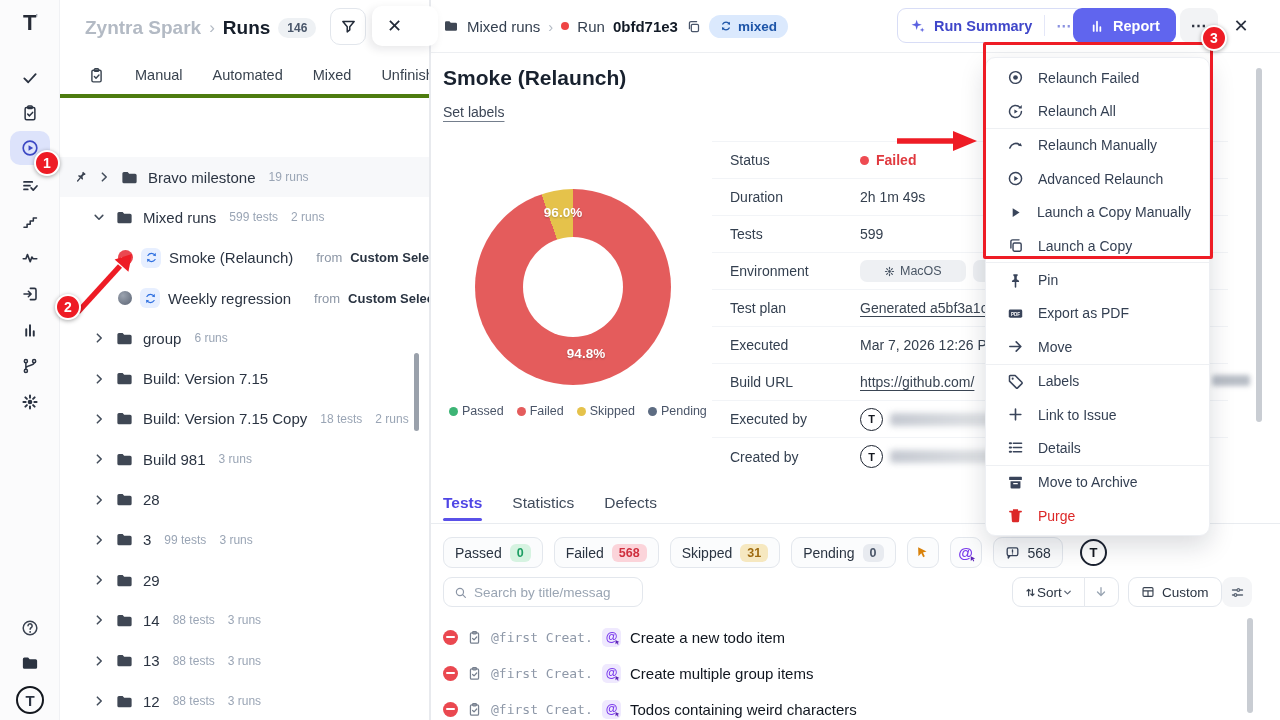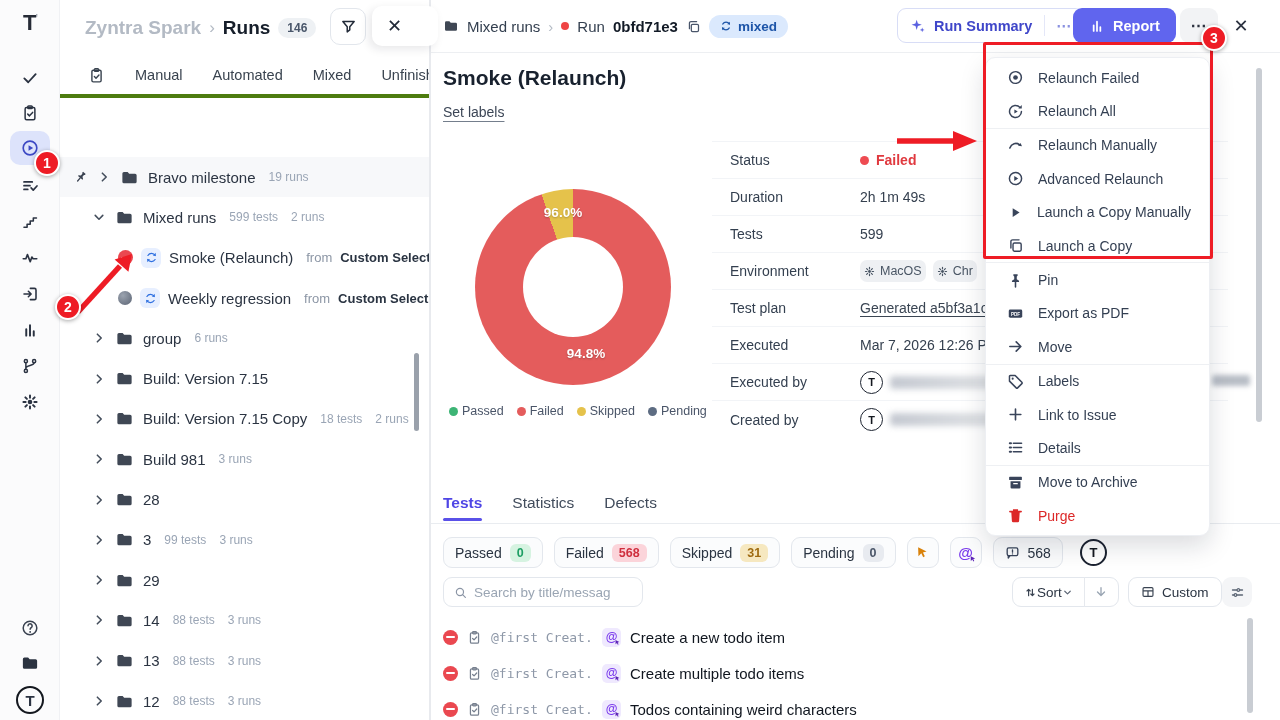--- a/index.html
+++ b/index.html
@@ -29,21 +29,21 @@
   .filter-btn { position:absolute; left:270px; top:8px; width:36px; height:37px; border:1px solid #e2e6ec; border-radius:10px; background:#fff; display:flex; align-items:center; justify-content:center; color:#222a38; }
   .x-card { position:absolute; left:372px; top:6px; width:66px; height:40px; background:#fff; border-radius:10px; box-shadow:-3px 3px 10px rgba(16,24,40,.10); z-index:5; display:flex; align-items:center; }
   .x-card span { margin-left:15px; font-size:18px; color:#222a38; }
   .tree-tabs { position:absolute; left:0; top:56px; width:370px; height:42px; display:flex; align-items:center; padding-left:28px; gap:30px; border-bottom:4px solid #4d7c0f; font-size:14.5px; color:#39434f; white-space:nowrap; }
   .tree-list { position:absolute; left:0; top:157px; width:370px; }
   .trow { height:40.3px; display:flex; align-items:center; padding-left:32px; gap:9px; white-space:nowrap; overflow:hidden; font-size:15px; color:#2b3442; }
   .trow.hl { background:#f7f8fa; padding-left:14px; }
   .trow.child { padding-left:58px; gap:8px; }
   .tlabel { color:#2b3442; }
   .tmeta { font-size:12px; color:#9aa5b5; margin-left:4px; }
-  .tfrom { font-size:13px; color:#8c96a5; margin-left:5px; }
+  .tfrom { font-size:13px; color:#8c96a5; margin-left:15px; }
   .tsource { font-size:13px; color:#2a3442; font-weight:700; }
   .chev { color:#444e5c; }
   .folderc { color:#3f4754; }
   .refresh-badge { width:20px; height:20px; border-radius:6px; background:#e7efff; color:#2d6fe0; display:flex; align-items:center; justify-content:center; flex:none; }
   .st-minus { width:15px; height:15px; border-radius:50%; background:#ea4850; position:relative; flex:none; }
   .st-minus::after { content:""; position:absolute; left:3px; top:6.4px; width:9px; height:2.4px; background:#fff; border-radius:2px; }
   .st-gray { width:14px; height:14px; border-radius:50%; background:radial-gradient(circle at 35% 32%, #9ba3af, #5b6474); flex:none; }
   .tree-scroll { position:absolute; left:354px; top:353px; width:5px; height:78px; background:#9aa1ab; border-radius:3px; }
 
   
@@ -70,21 +70,21 @@
   .dlabel { position:absolute; transform:translate(-50%,-50%); color:#fff; font-weight:700; font-size:13.5px; text-shadow:0 1px 2px rgba(0,0,0,.25); }
   .legend { position:absolute; left:449px; top:404px; display:flex; gap:13px; align-items:center; }
   .legend .li { display:flex; align-items:center; gap:4px; font-size:12.5px; color:#4a5568; }
   .legend .dot { width:9px; height:9px; border-radius:50%; }
   .details { position:absolute; left:712px; top:141px; width:516px; border-top:1px solid #f2f4f7; }
   .drow { height:37px; display:flex; align-items:center; padding-left:18px; border-bottom:1px solid #f2f4f7; font-size:14px; white-space:nowrap; }
   .dlab { width:130px; color:#333f4f; flex:none; }
   .dval { color:#35404f; display:flex; align-items:center; gap:7px; }
   .failed-txt { color:#e0393f; font-weight:600; }
   .fail-dot { width:9px; height:9px; border-radius:50%; background:#ee4b52; }
-  .env-chip { display:flex; align-items:center; gap:5px; background:#eef0f3; border-radius:7px; padding:4px 4px; font-size:12.5px; color:#495564; }
+  .env-chip { display:flex; align-items:center; gap:5px; background:#eef0f3; border-radius:7px; padding:4px 24px; font-size:12.5px; color:#495564; }
   .link { text-decoration:underline; text-underline-offset:3px; color:#3a4553; }
   .mini-avatar { width:23px; height:23px; border-radius:50%; border:1.6px solid #1c2330; display:flex; align-items:center; justify-content:center; font-size:11px; font-weight:800; color:#14181f; flex:none; }
   .blur-name { width:150px; height:13px; border-radius:3px; background:linear-gradient(90deg,#b9bec8,#d7dade 60%,#c5cad4); filter:blur(3px); opacity:.85; }
   .blur-snip { position:absolute; left:1212px; top:375px; width:38px; height:11px; background:#9aa2ae; filter:blur(2.5px); opacity:.7; border-radius:2px; }
 
   
   .rtabs { position:absolute; left:443px; top:494px; display:flex; gap:30px; font-size:15.5px; color:#414c5c; }
   .rtab-active { color:#4f46e5; font-weight:600; position:relative; }
   .rtab-active::after { content:""; position:absolute; left:0; right:0; bottom:-9px; height:3px; border-radius:2px; background:#5a51e8; }
   .rtabs-line { position:absolute; left:431px; top:523px; width:849px; height:1px; background:#e9ecf0; }
@@ -618,20 +618,24 @@
     </div>
     <div class="drow">
       <span class="dlab">Test plan</span>
       <span class="dval link">Generated a5bf3a1c</span>
     </div>
     <div class="drow">
       <span class="dlab">Executed</span>
       <span class="dval">Mar 7, 2026 12:26 P</span>
     </div>
     <div class="drow">
+      <span class="dlab">Build URL</span>
+      <span class="dval link">https://github.com/</span>
+    </div>
+    <div class="drow">
       <span class="dlab">Executed by</span>
       <span class="dval">
           <span class="mini-avatar">
             <span>T</span>
           </span>
           <span class="blur-name"></span>
         </span>
     </div>
     <div class="drow" style="border-bottom:none">
       <span class="dlab">Created by</span>
@@ -743,21 +747,21 @@
       <span class="st-minus"></span>
       <svg class="ic i15" style="color:#77808f">
           <use href="#s-clip"></use>
         </svg>
       <span class="mono-tag">@first Creat...</span>
       <span class="at-badge">
           <span class="at-glyph">@<svg class="ic" width="7" height="7">
               <use href="#s-cursor"></use>
             </svg></span>
         </span>
-      <span class="tlist-title">Create multiple todo items</span>
+      <span class="tlist-title">Create multiple group items</span>
     </div>
     <div class="tlist-row">
       <span class="st-minus"></span>
       <svg class="ic i15" style="color:#77808f">
           <use href="#s-clip"></use>
         </svg>
       <span class="mono-tag">@first Creat...</span>
       <span class="at-badge">
           <span class="at-glyph">@<svg class="ic" width="7" height="7">
               <use href="#s-cursor"></use>

